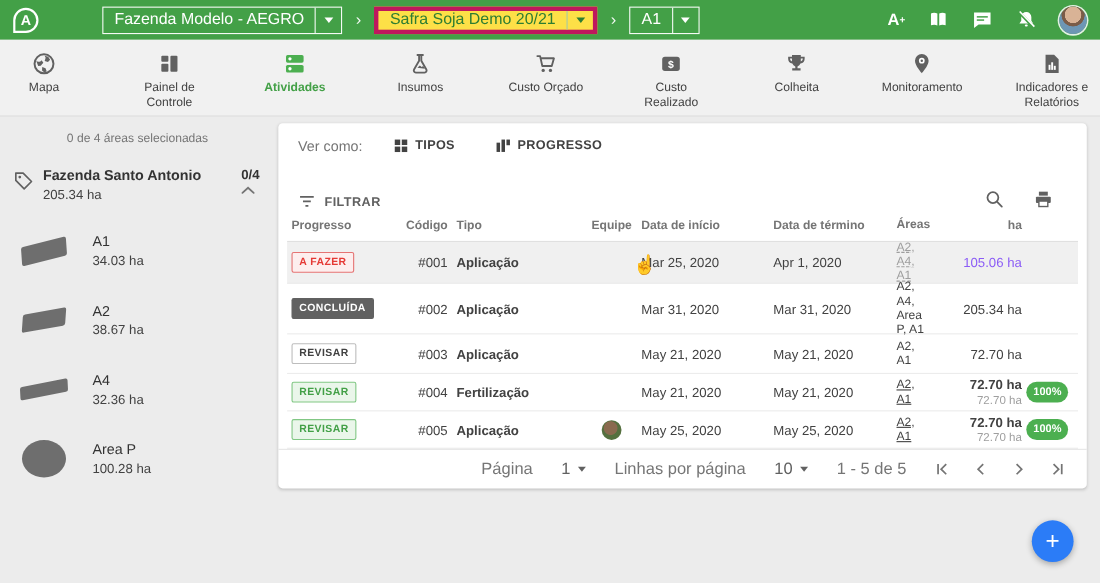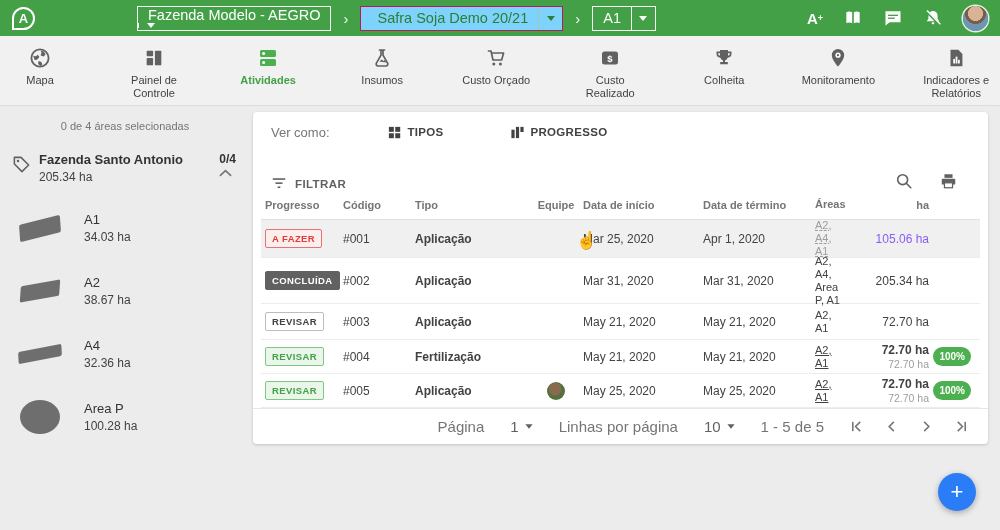--- a/index.html
+++ b/index.html
@@ -9,27 +9,27 @@
   
   .topbar { height:36px; background:#43a047; display:flex; align-items:center;
     padding:0 12px; gap:10px; position:relative; }
   .logo-badge { width:23px; height:23px; border:2px solid #fff;
     border-radius:50% 50% 50% 0; display:flex; align-items:center; justify-content:center;
     color:#fff; font-weight:bold; font-size:13px; flex:0 0 auto; }
   .crumb-sep { color:#fff; font-size:15px; opacity:.95; padding:0 2px; }
   .selector { height:25px; display:flex; align-items:stretch; font-size:14.5px; }
   .selector.outline { border:1px solid rgba(255,255,255,.95); color:#fff; }
   .selector.outline .sel-caret { border-left:1px solid rgba(255,255,255,.95); }
-  .selector.filled { background:#7dd3fc; color:#2e7d32; border:1px solid #be185d;padding-left:6px; }
+  .selector.filled { background:#fde047; color:#2e7d32; border:4px solid #be185d; }
   .selector.filled .sel-caret { border-left:1px solid #a5c9a6; }
   .sel-label { display:flex; align-items:center; padding:0 10px; white-space:nowrap; }
   .sel-caret { width:24px; display:flex; align-items:center; justify-content:center; }
   .caret-down { width:0; height:0; border-left:4.5px solid transparent;
     border-right:4.5px solid transparent; border-top:5px solid currentColor; }
-  .farm-sel { margin-left:92px;flex-direction:column; }
+  .farm-sel { margin-left:48px; }
   .topbar-right { margin-left:auto; display:flex; align-items:center; gap:20px; }
   .tb-icon { color:#fff; display:flex; align-items:center; }
   .academy { color:#fff; font-weight:bold; font-size:15px; line-height:1; }
   .academy sup { font-size:9px; }
   .avatar { width:25px; height:25px; border-radius:50%;
     background:radial-gradient(circle at 50% 30%, #d9b396 0 34%, #7a5c48 36% 48%, #6d96b4 50%);
     box-shadow:0 0 0 1.5px rgba(255,255,255,.85); }
 
   
   .navbar { height:70px; background:#f1f1f1; border-bottom:1px solid #dcdcdc;
@@ -60,21 +60,21 @@
   .shape-a2 { width:40px; height:16px; transform:rotate(-10deg) skewX(-14deg); }
   .shape-a4 { width:44px; height:12px; transform:rotate(-11deg) skewX(-8deg); }
   .shape-circle { width:40px; height:34px; background:#6e6e6e; border-radius:50%; }
   .sb-area-text { margin-left:18px; }
   .sb-area-name { font-size:13px; color:#333; }
   .sb-area-ha { font-size:12px; color:#424242; margin-top:3px; }
 
   
   .card { position:absolute; left:253px; top:6px; width:735px; background:#fff;
     border-radius:4px; box-shadow:0 1px 3px rgba(0,0,0,.18); display:flex; flex-direction:column; }
-  .card-head { height:40px; display:flex; align-items:center; padding:0 14px 0 18px;gap:30px; }
+  .card-head { height:40px; display:flex; align-items:center; padding:0 14px 0 18px; }
   .view-label { font-size:13px; color:#757575; margin-right:16px; }
   .view-tab { display:flex; align-items:center; gap:6px; padding:7px 11px; border-radius:4px;
     font-size:11.5px; font-weight:bold; color:#424242; letter-spacing:.3px; cursor:pointer; margin-right:14px; }
   .view-tab.selected { background:#e6e6e6; }
   .head-right { margin-left:auto; display:flex; align-items:center; gap:14px; }
   .date-filter { display:flex; align-items:center; gap:7px; font-size:12.5px;
     font-weight:bold; color:#424242; cursor:pointer; }
   .help-circle { width:17px; height:17px; border:1.5px solid #757575; border-radius:50%;
     display:flex; align-items:center; justify-content:center; font-size:11px; font-weight:bold;
     color:#757575; cursor:pointer; }
@@ -83,21 +83,21 @@
     color:#616161; letter-spacing:.4px; cursor:pointer; }
   .filter-row-right { margin-left:auto; display:flex; align-items:center; gap:26px; }
 
   
   .tbl { padding:0 8px; }
   .trow { display:flex; align-items:center; border-bottom:1px solid #ececec; }
   .thead { height:30px; border-bottom:1px solid #e0e0e0; }
   .thead .cell { font-size:11px; color:#757575; font-weight:bold; }
   .cell { padding:0 4px; font-size:12px; color:#424242; }
   .c-status { width:78px; }
-  .c-code   { width:72px; }
+  .c-code   { width:72px;text-align:right; }
   .c-type   { width:122px; font-weight:bold; }
   .thead .c-type { font-weight:bold; }
   .c-team   { width:46px; display:flex; justify-content:center; }
   .c-start  { width:120px; }
   .c-end    { width:112px; }
   .c-areas  { width:50px; font-size:11px; line-height:13px; }
   .c-ha     { width:72px; text-align:right; }
   .c-pill   { width:42px; display:flex; justify-content:flex-end; }
   .r1 { height:38px; background:#f0f0f0; }
   .r2 { height:46px; }

